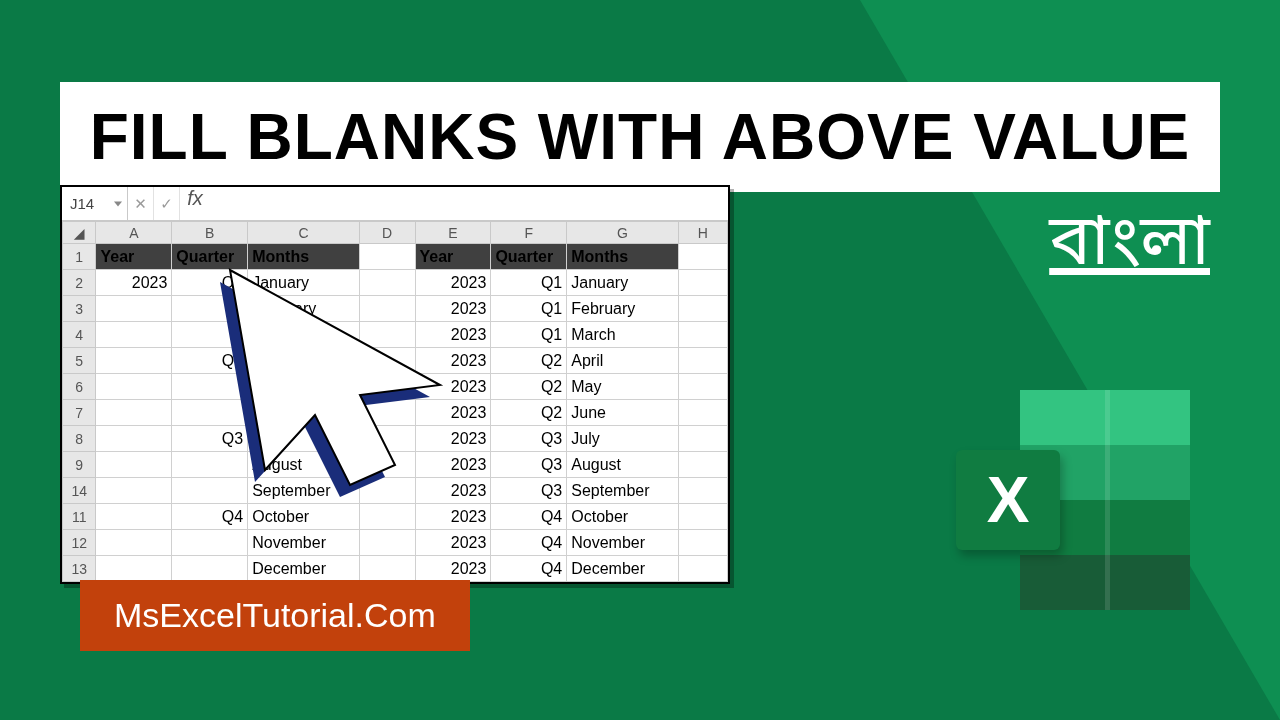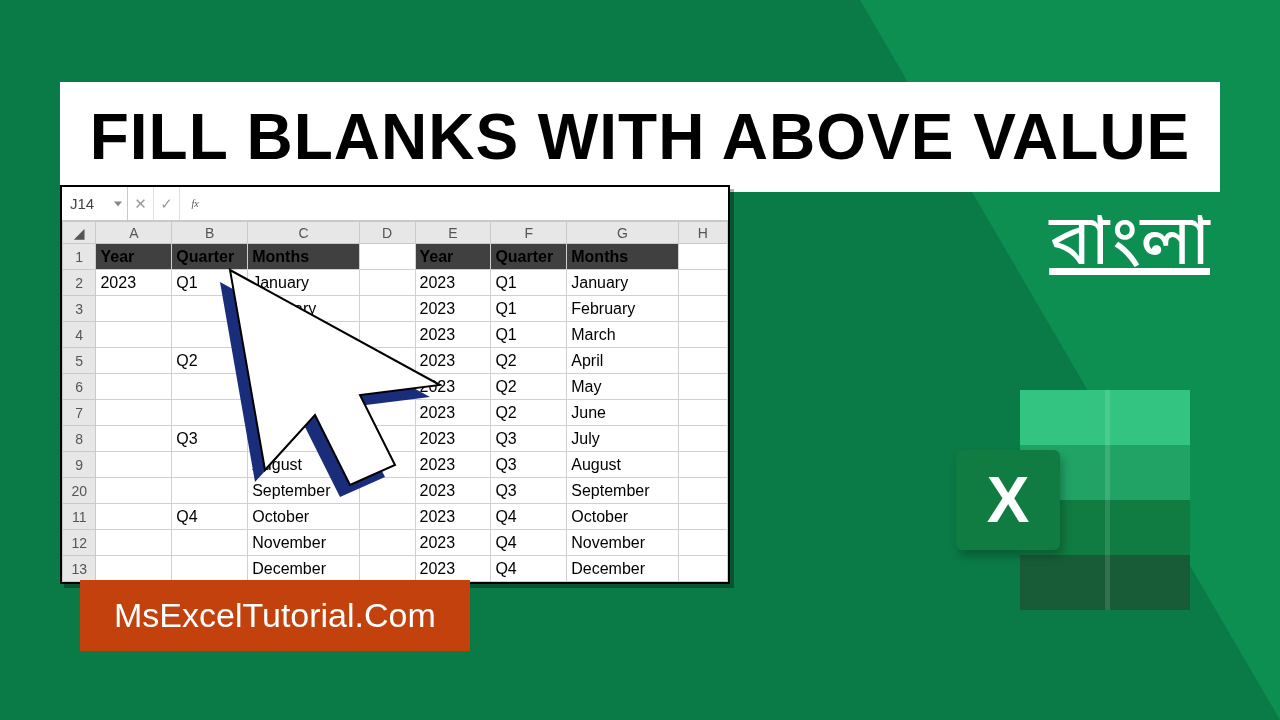--- a/index.html
+++ b/index.html
@@ -3,32 +3,32 @@
 <meta charset="utf-8">
 <style>
   *{box-sizing:border-box;margin:0;padding:0;}
   html,body{width:1280px;height:720px;overflow:hidden;font-family:Arial,Helvetica,sans-serif;}
   .stage{position:relative;width:1280px;height:720px;background:#0a7a46;}
   .diag{position:absolute;top:0;right:0;width:0;height:0;
         border-top:720px solid #0e8f52;border-left:420px solid transparent;}
   .title-card{position:absolute;top:38px;left:60px;width:1160px;height:110px;background:#fff;display:flex;align-items:center;justify-content:center;padding:0 20px;margin-top:44px;}
   .title-card h1{font-family:Impact,'Arial Black',sans-serif;font-size:64px;letter-spacing:1px;color:#000;font-weight:900;white-space:nowrap;}
   .excel-panel{position:absolute;top:185px;left:60px;width:670px;background:#fff;border:2px solid #000;box-shadow:4px 4px 0 rgba(0,0,0,.3);}
-  .name-row{display:flex;align-items:center;height:34px;border-bottom:1px solid #c9c9c9;font-size:15px;color:#444;}
+  .name-row{display:flex;height:34px;border-bottom:1px solid #c9c9c9;font-size:15px;color:#444;}
   .name-box{width:66px;height:100%;border-right:1px solid #c9c9c9;display:flex;align-items:center;justify-content:flex-start;padding-left:8px;position:relative;}
   .name-box::after{content:"";position:absolute;right:5px;top:50%;transform:translateY(-50%);border-left:4px solid transparent;border-right:4px solid transparent;border-top:5px solid #888;}
   .tb-btn{width:26px;height:100%;display:flex;align-items:center;justify-content:center;border-right:1px solid #e2e2e2;color:#999;}
-  .fx-label{width:30px;font-style:italic;font-family:Liberation Serif, serif;font-size:10px;color:#555;text-align:center;}
+  .fx-label{width:30px;font-style:italic;font-family:Liberation Sans, sans-serif;font-size:20px;color:#555;text-align:center;}
   .formula-in{flex:1;}
   table.grid{border-collapse:collapse;width:100%;font-size:16px;}
   table.grid th.rowhdr,table.grid td.rowhdr{width:30px;background:#e7e7e7;border:1px solid #c9c9c9;text-align:center;color:#555;font-weight:normal;font-size:14px;}
   table.grid th.colhdr{background:#e7e7e7;border:1px solid #c9c9c9;text-align:center;color:#555;font-weight:normal;font-size:14px;height:22px;}
   table.grid td.cell{border:1px solid #d0d0d0;height:26px;padding:0 4px;color:#000;}
   .dark{background:#404040;color:#fff;font-weight:bold;text-align:left;margin-top:22px;}
-  .ctr{text-align:left;}
+  .ctr{text-align:right;}
   .arrow-wrap{position:absolute;top:260px;left:210px;width:260px;height:230px;pointer-events:none;}
   .arrow-shadow{position:absolute;top:12px;left:-10px;fill:#1a2d7a;}
   .arrow-main{position:absolute;top:0;left:0;fill:#fff;stroke:#000;stroke-width:2;}
   .website-card{position:absolute;top:580px;left:80px;background:#c2410c;color:#fff;font-size:34px;padding:16px 34px;font-family:Arial,sans-serif;}
   .bangla{position:absolute;top:200px;right:70px;font-size:70px;color:#fff;font-family:'Noto Sans Bengali','Vrinda','Shonar Bangla',sans-serif;text-decoration:underline;}
   .excel-logo{position:absolute;top:390px;right:90px;width:220px;height:220px;}
   .logo-bg{position:absolute;inset:0;}
   .logo-x{position:absolute;left:-14px;top:60px;width:104px;height:100px;background:#107c41;border-radius:6px;display:flex;align-items:center;justify-content:center;color:#fff;font-size:64px;font-weight:bold;font-family:Arial,sans-serif;box-shadow:3px 6px 10px rgba(0,0,0,.25);}
 </style>
 </head>
@@ -159,21 +159,21 @@
             <td class="cell "></td>
             <td class="cell "></td>
             <td class="cell ">August</td>
             <td class="cell "></td>
             <td class="cell ctr">2023</td>
             <td class="cell ctr">Q3</td>
             <td class="cell ">August</td>
             <td class="cell "></td>
           </tr>
           <tr>
-            <td class="rowhdr">20</td>
+            <td class="rowhdr">14</td>
             <td class="cell "></td>
             <td class="cell "></td>
             <td class="cell ">September</td>
             <td class="cell "></td>
             <td class="cell ctr">2023</td>
             <td class="cell ctr">Q3</td>
             <td class="cell ">September</td>
             <td class="cell "></td>
           </tr>
           <tr>

